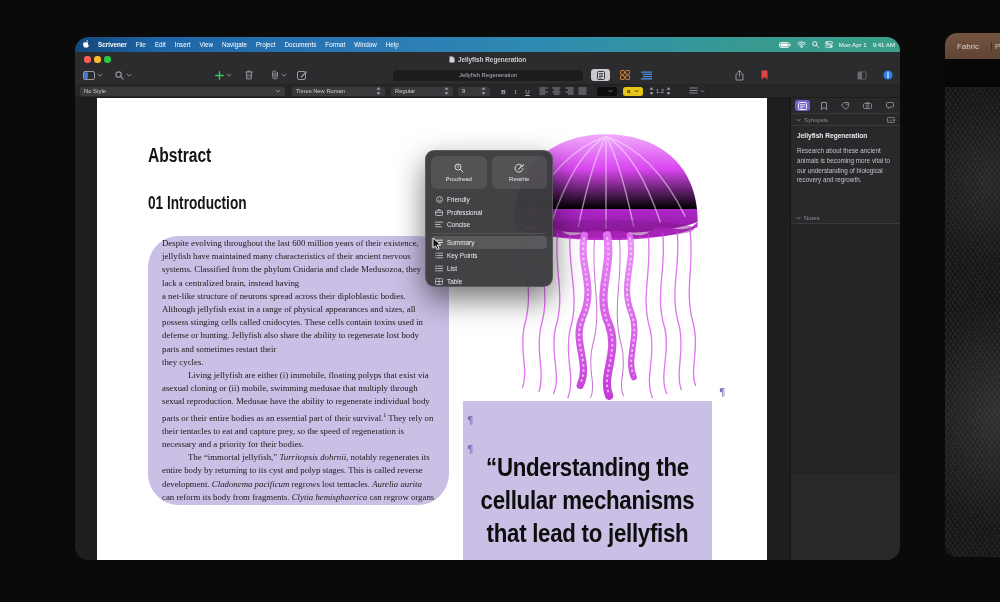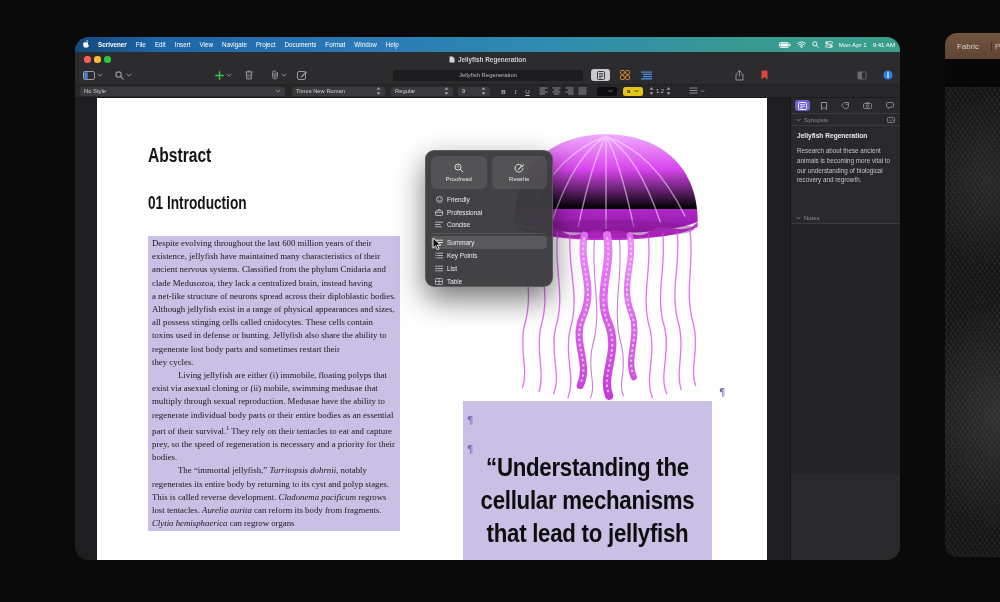--- a/index.html
+++ b/index.html
@@ -36,22 +36,22 @@
     color:#cfcfd3;font-size:5.8px;padding:0 4px;box-sizing:border-box;}
   .fctl .grow{flex:1;}
   .fbtn{position:absolute;top:1px;height:10px;display:flex;align-items:center;justify-content:center;color:#b9b9be;font-size:6.2px;}
   .stp{fill:#9a9aa0;}
   .chev{stroke:#9a9aa0;stroke-width:1.2;fill:none;}
   
   .content{position:absolute;left:0;top:61px;width:100%;height:462px;background:#1e1e20;}
   .editor{position:absolute;left:0;top:0;width:715px;height:100%;background:#1e1e20;}
   .page{position:absolute;left:22px;top:0;width:670px;height:462px;background:#ffffff;overflow:hidden;}
   .h-cond{font-weight:800;color:#141414;transform:scaleX(.78);transform-origin:left;letter-spacing:0;white-space:nowrap;}
-  .paras{position:absolute;left:51px;top:138px;width:252px;font-family:"Liberation Serif",serif;
-    font-size:8.8px;line-height:13.2px;color:#1a1a1a;padding:1px 4px;box-sizing:border-box;}
+  .paras{position:absolute;left:51px;top:138px;width:301px;font-family:"Liberation Serif",serif;
+    font-size:8.8px;line-height:13.2px;color:#1a1a1a;padding:1px 14px;box-sizing:border-box;border-radius:31px;}
   .paras p{margin:0;}
   .indent{text-indent:26px;}
   .quote{position:absolute;left:366px;top:303px;width:249px;height:160px;}
   .quote .qtext{position:absolute;left:-21px;top:50px;width:291px;text-align:center;font-weight:800;color:#0d0d0d;
     font-size:26px;line-height:33px;transform:scaleX(.855);transform-origin:center;letter-spacing:-.3px;}
   .pilcrow{position:absolute;color:#7a68b8;font-size:10px;font-family:"DejaVu Sans",sans-serif;}
   
   .wtools{position:absolute;left:350px;top:113px;width:128px;height:137px;background:rgba(60,60,63,.97);
     border:0.5px solid rgba(255,255,255,.14);border-radius:9px;box-shadow:0 12px 30px rgba(0,0,0,.55);
     box-sizing:border-box;padding:5px;z-index:30;}

